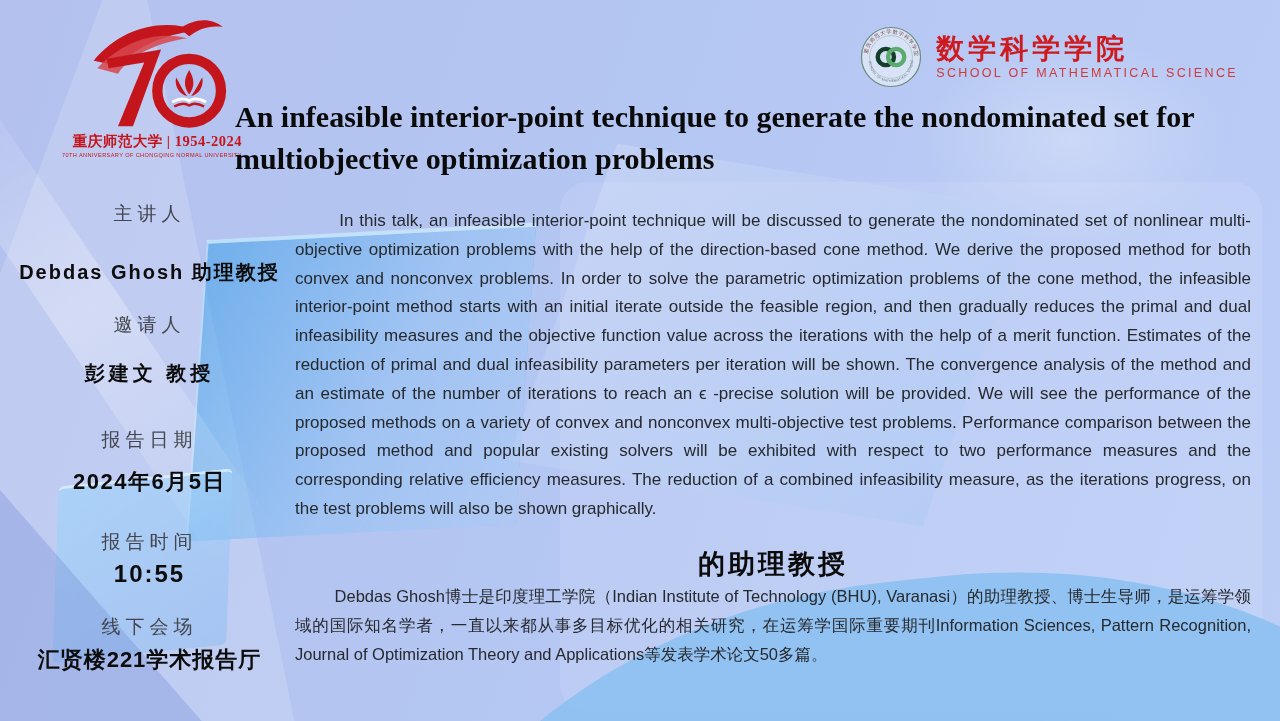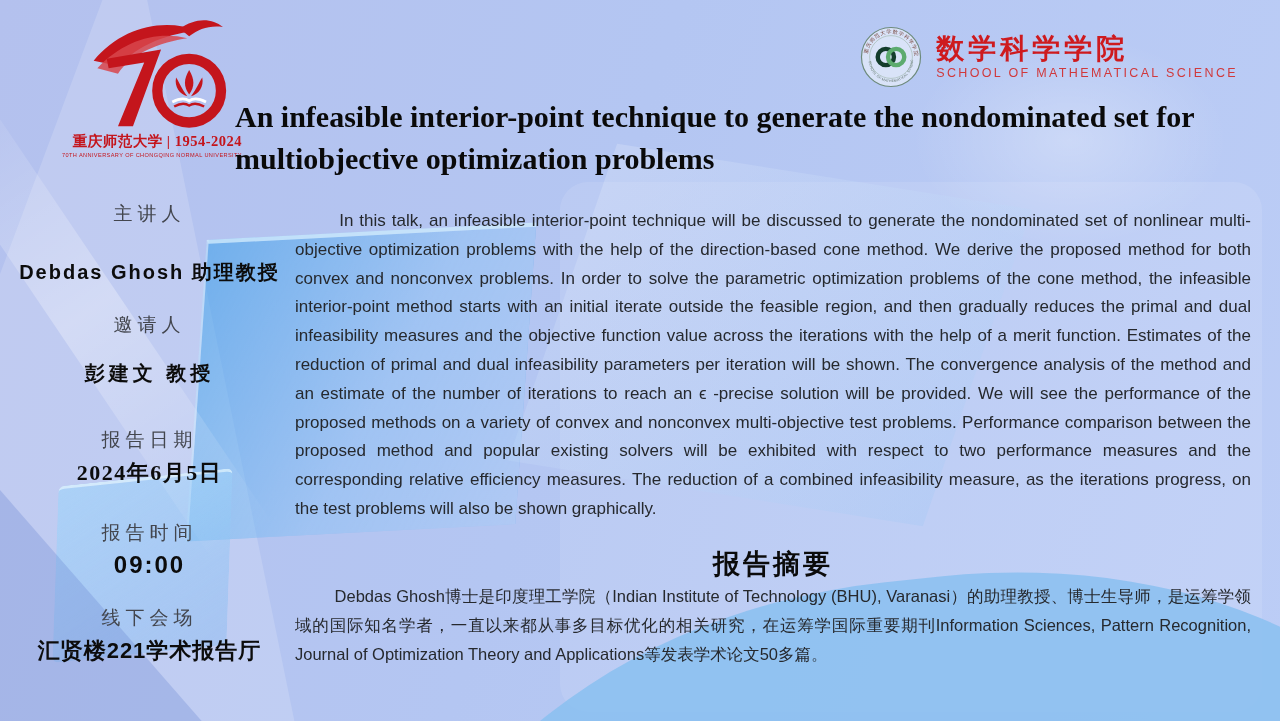--- a/index.html
+++ b/index.html
@@ -90,21 +90,21 @@
     color:#43464e; font-size:19px; letter-spacing:5px; font-weight:400;
   }
   .sb-value {
     color:#0c0c0c; font-size:20px; font-weight:bold; letter-spacing:1.5px; white-space:nowrap;
   }
   .sb-g1 { margin-top:6px; }
   .sb-g1 .sb-value { margin-top:32px; letter-spacing:2px; }
   .sb-g2 { margin-top:26px; }
   .sb-g2 .sb-value { margin-top:22px; letter-spacing:4px; }
   .sb-g3 { margin-top:40px; }
-  .sb-g3 .sb-value { margin-top:5px; font-size:22px;font-family:Liberation Serif, serif; }
+  .sb-g3 .sb-value { margin-top:14px; font-size:22px; }
   .sb-g4 { margin-top:32px; }
   .sb-g4 .sb-value { margin-top:5px; font-size:24px; letter-spacing:2px; }
   .sb-g5 { margin-top:26px; }
   .sb-g5 .sb-value { margin-top:5px; font-size:22px; letter-spacing:1px; }
 
   
   .main-col { position:absolute; left:295px; top:196px; width:956px; }
   .section-heading {
     text-align:center; color:#0b0b0b; font-size:27px; font-weight:bold; letter-spacing:3px;
   }
@@ -189,27 +189,27 @@
     <div class="sb-group sb-g2">
       <div class="sb-label">邀请人</div>
       <div class="sb-value">彭建文  教授</div>
     </div>
     <div class="sb-group sb-g3">
       <div class="sb-label">报告日期</div>
       <div class="sb-value">2024年6月5日</div>
     </div>
     <div class="sb-group sb-g4">
       <div class="sb-label">报告时间</div>
-      <div class="sb-value">09:00</div>
+      <div class="sb-value">10:55</div>
     </div>
     <div class="sb-group sb-g5">
       <div class="sb-label">线下会场</div>
       <div class="sb-value">汇贤楼221学术报告厅</div>
     </div>
   </aside>
 
   <main class="main-col">
     <p class="abstract-body">In this talk, an infeasible interior-point technique will be discussed to generate the nondominated set of nonlinear multi-objective optimization problems with the help of the direction-based cone method. We derive the proposed method for both convex and nonconvex problems. In order to solve the parametric optimization problems of the cone method, the infeasible interior-point method starts with an initial iterate outside the feasible region, and then gradually reduces the primal and dual infeasibility measures and the objective function value across the iterations with the help of a merit function. Estimates of the reduction of primal and dual infeasibility parameters per iteration will be shown. The convergence analysis of the method and an estimate of the number of iterations to reach an ϵ -precise solution will be provided. We will see the performance of the proposed methods on a variety of convex and nonconvex multi-objective test problems. Performance comparison between the proposed method and popular existing solvers will be exhibited with respect to two performance measures and the corresponding relative efficiency measures. The reduction of a combined infeasibility measure, as the iterations progress, on the test problems will also be shown graphically.</p>
-    <h2 class="section-heading bio-heading">报告摘要</h2>
+    <h2 class="section-heading bio-heading">的助理教授</h2>
     <p class="bio-body">Debdas Ghosh博士是印度理工学院（Indian Institute of Technology (BHU), Varanasi）的助理教授、博士生导师，是运筹学领域的国际知名学者，一直以来都从事多目标优化的相关研究，在运筹学国际重要期刊Information Sciences, Pattern Recognition, Journal of Optimization Theory and Applications等发表学术论文50多篇。</p>
   </main>
 
 </div>
 
 </body></html>

